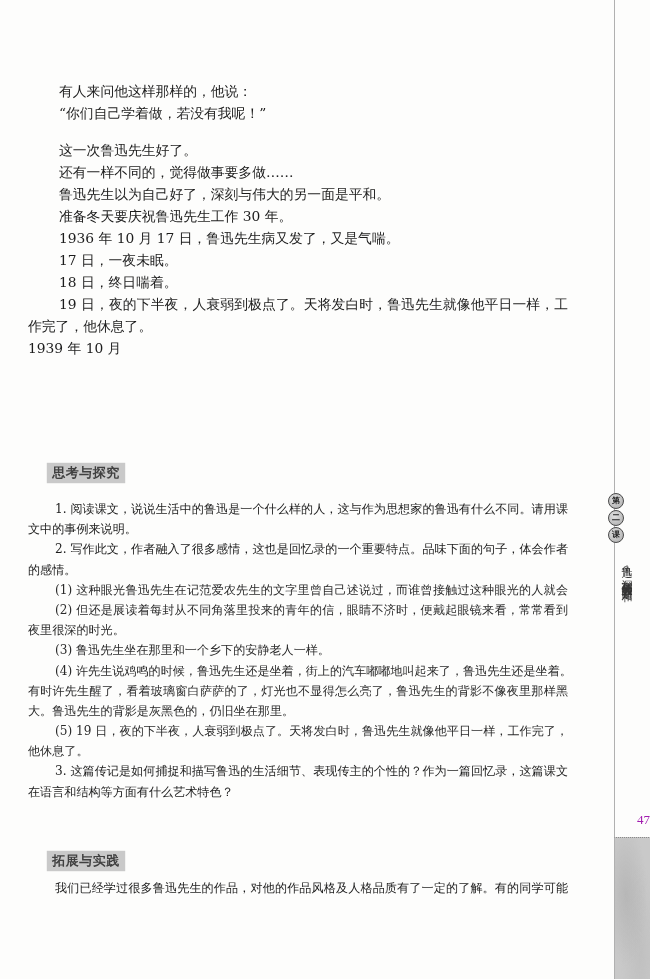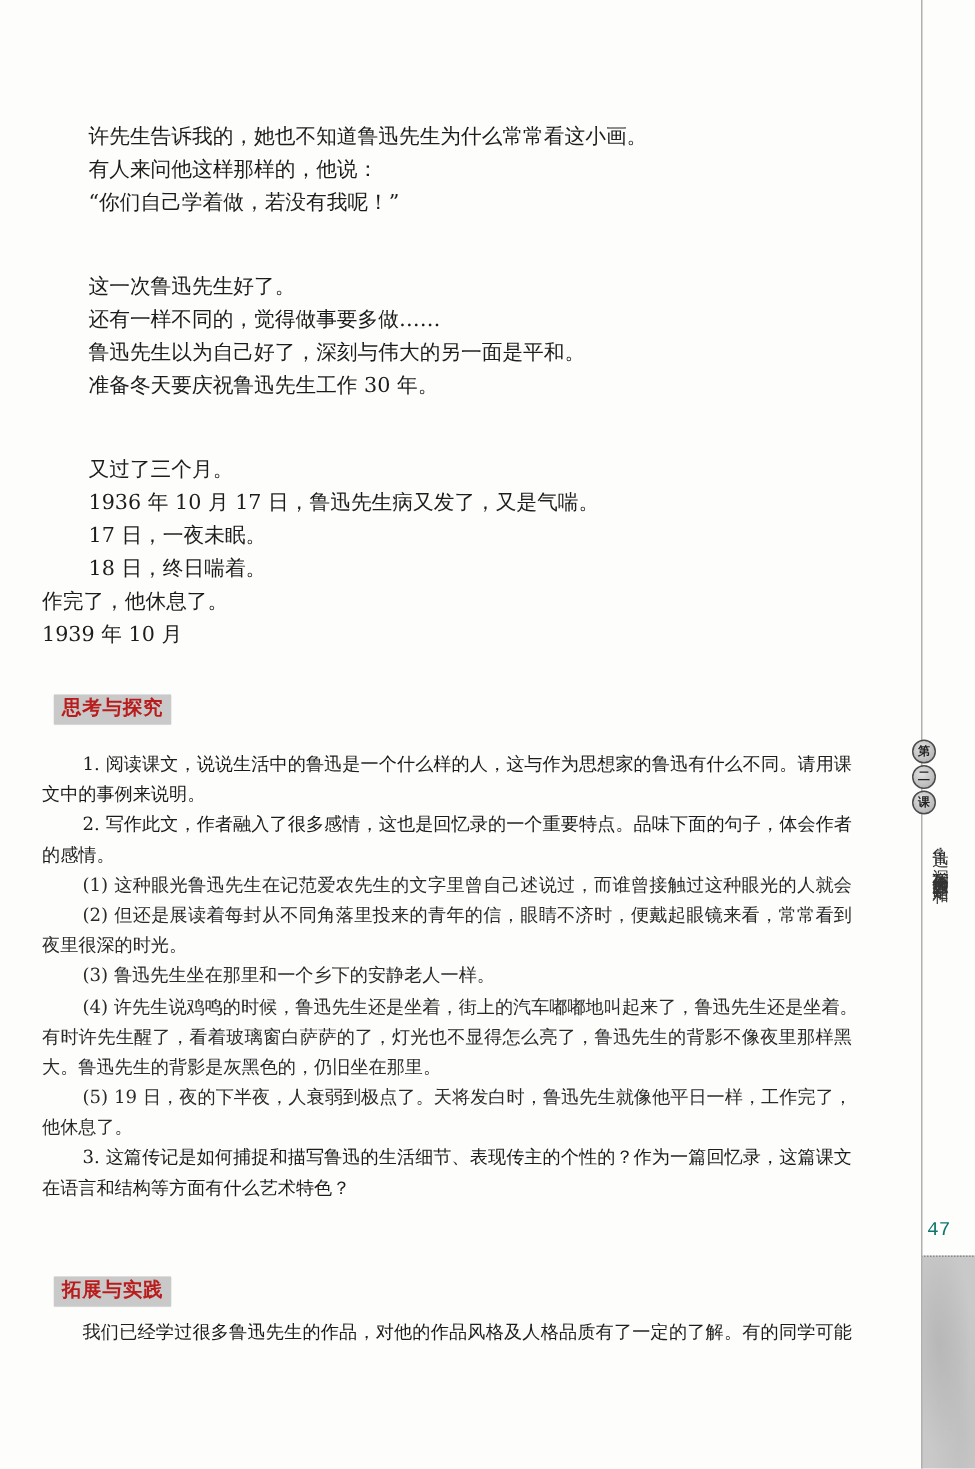--- a/index.html
+++ b/index.html
@@ -9,27 +9,27 @@
     font-family: "DejaVu Serif", "Liberation Serif", serif;
   }
   .abs { position: absolute; }
   .ln { white-space: nowrap; overflow: visible; }
   .full { text-align: justify; text-align-last: justify; }
 
   
   #article { left: 28px; top: 80px; width: 540px; font-size: 13.8px; line-height: 22px; }
   #article .ln { height: 22px; }
   #article .ind { text-indent: 31px; }
-  #article .gap { margin-top: 34px; }
+  #article .gap { margin-top: 15px; }
   #article .date { padding-right: 13px; height: 22px; }
 
   
   .sec-head {
-    left: 36px; width: 78px; height: 20px; line-height: 20px;
-    background: #c9c9c9; color: #b91c1c; text-align: center;
+    left: 47px; width: 78px; height: 20px; line-height: 20px;
+    background: #c9c9c9; color: #404040; text-align: center;
     font-family: "DejaVu Sans", "Liberation Sans", sans-serif; font-weight: bold;
     font-size: 13px; letter-spacing: 0.5px;
     box-shadow: 0 0 1px #bdbdbd;
   }
 
   
   .qblock { left: 28px; width: 540px; font-size: 12.1px; line-height: 20.2px; }
   .qblock .ln { height: 20.2px; }
   .qblock .ind { text-indent: 27px; }
   .qblock .quote { color: #2a2a2a; }
@@ -40,49 +40,48 @@
     left: 608px; width: 14px; height: 14px; border-radius: 50%;
     border: 1px solid #4a4a4a; background: radial-gradient(circle at 40% 35%, #e2e2e2, #a9a9a9);
     font-family: "DejaVu Sans", sans-serif; font-weight: bold; font-size: 8px;
     line-height: 14px; text-align: center; color: #222;
   }
   #lesson-title {
     left: 619px; top: 557px; width: 14px;
     writing-mode: vertical-rl; font-size: 11px; letter-spacing: 1px; color: #333;
   }
   #page-number {
-    left: 618px; top: 812px; font-family: Liberation Mono, monospace;
-    font-size: 13px; color: #0f766e;
+    left: 637px; top: 812px; font-family: Liberation Serif, serif;
+    font-size: 13px; color: #a21caf;
   }
   #gray-tab {
     left: 614px; top: 837px; width: 36px; height: 142px;
     border-top: 1px dotted #8a8a8a; border-left: 1px solid #b0b0b0;
     background:
       radial-gradient(ellipse at 30% 40%, rgba(150,150,150,0.35), rgba(0,0,0,0) 60%),
       radial-gradient(ellipse at 70% 80%, rgba(170,170,170,0.3), rgba(0,0,0,0) 55%),
       #c9c9c9;
   }
 </style>
 </head>
 <body>
 
 <div id="article" class="abs">
-  <div class="ln ind">许先生告诉我的，她也不知道鲁迅先生为什么常常看这小画。</div>
   <div class="ln ind">有人来问他这样那样的，他说：</div>
   <div class="ln ind">“你们自己学着做，若没有我呢！”</div>
 
   <div class="ln ind gap">这一次鲁迅先生好了。</div>
   <div class="ln ind">还有一样不同的，觉得做事要多做……</div>
   <div class="ln ind">鲁迅先生以为自己好了，深刻与伟大的另一面是平和。</div>
   <div class="ln ind">准备冬天要庆祝鲁迅先生工作 30 年。</div>
 
-  <div class="ln ind gap">又过了三个月。</div>
   <div class="ln ind">1936 年 10 月 17 日，鲁迅先生病又发了，又是气喘。</div>
   <div class="ln ind">17 日，一夜未眠。</div>
   <div class="ln ind">18 日，终日喘着。</div>
+  <div class="ln ind full">19 日，夜的下半夜，人衰弱到极点了。天将发白时，鲁迅先生就像他平日一样，工</div>
   <div class="ln">作完了，他休息了。</div>
 
   <div class="ln date">1939 年 10 月</div>
 </div>
 
 <div class="abs sec-head" style="top:463px;">思考与探究</div>
 
 <div class="abs qblock" style="top:499px;">
   <div class="ln ind full">1. 阅读课文，说说生活中的鲁迅是一个什么样的人，这与作为思想家的鲁迅有什么不同。请用课</div>
   <div class="ln">文中的事例来说明。</div>

